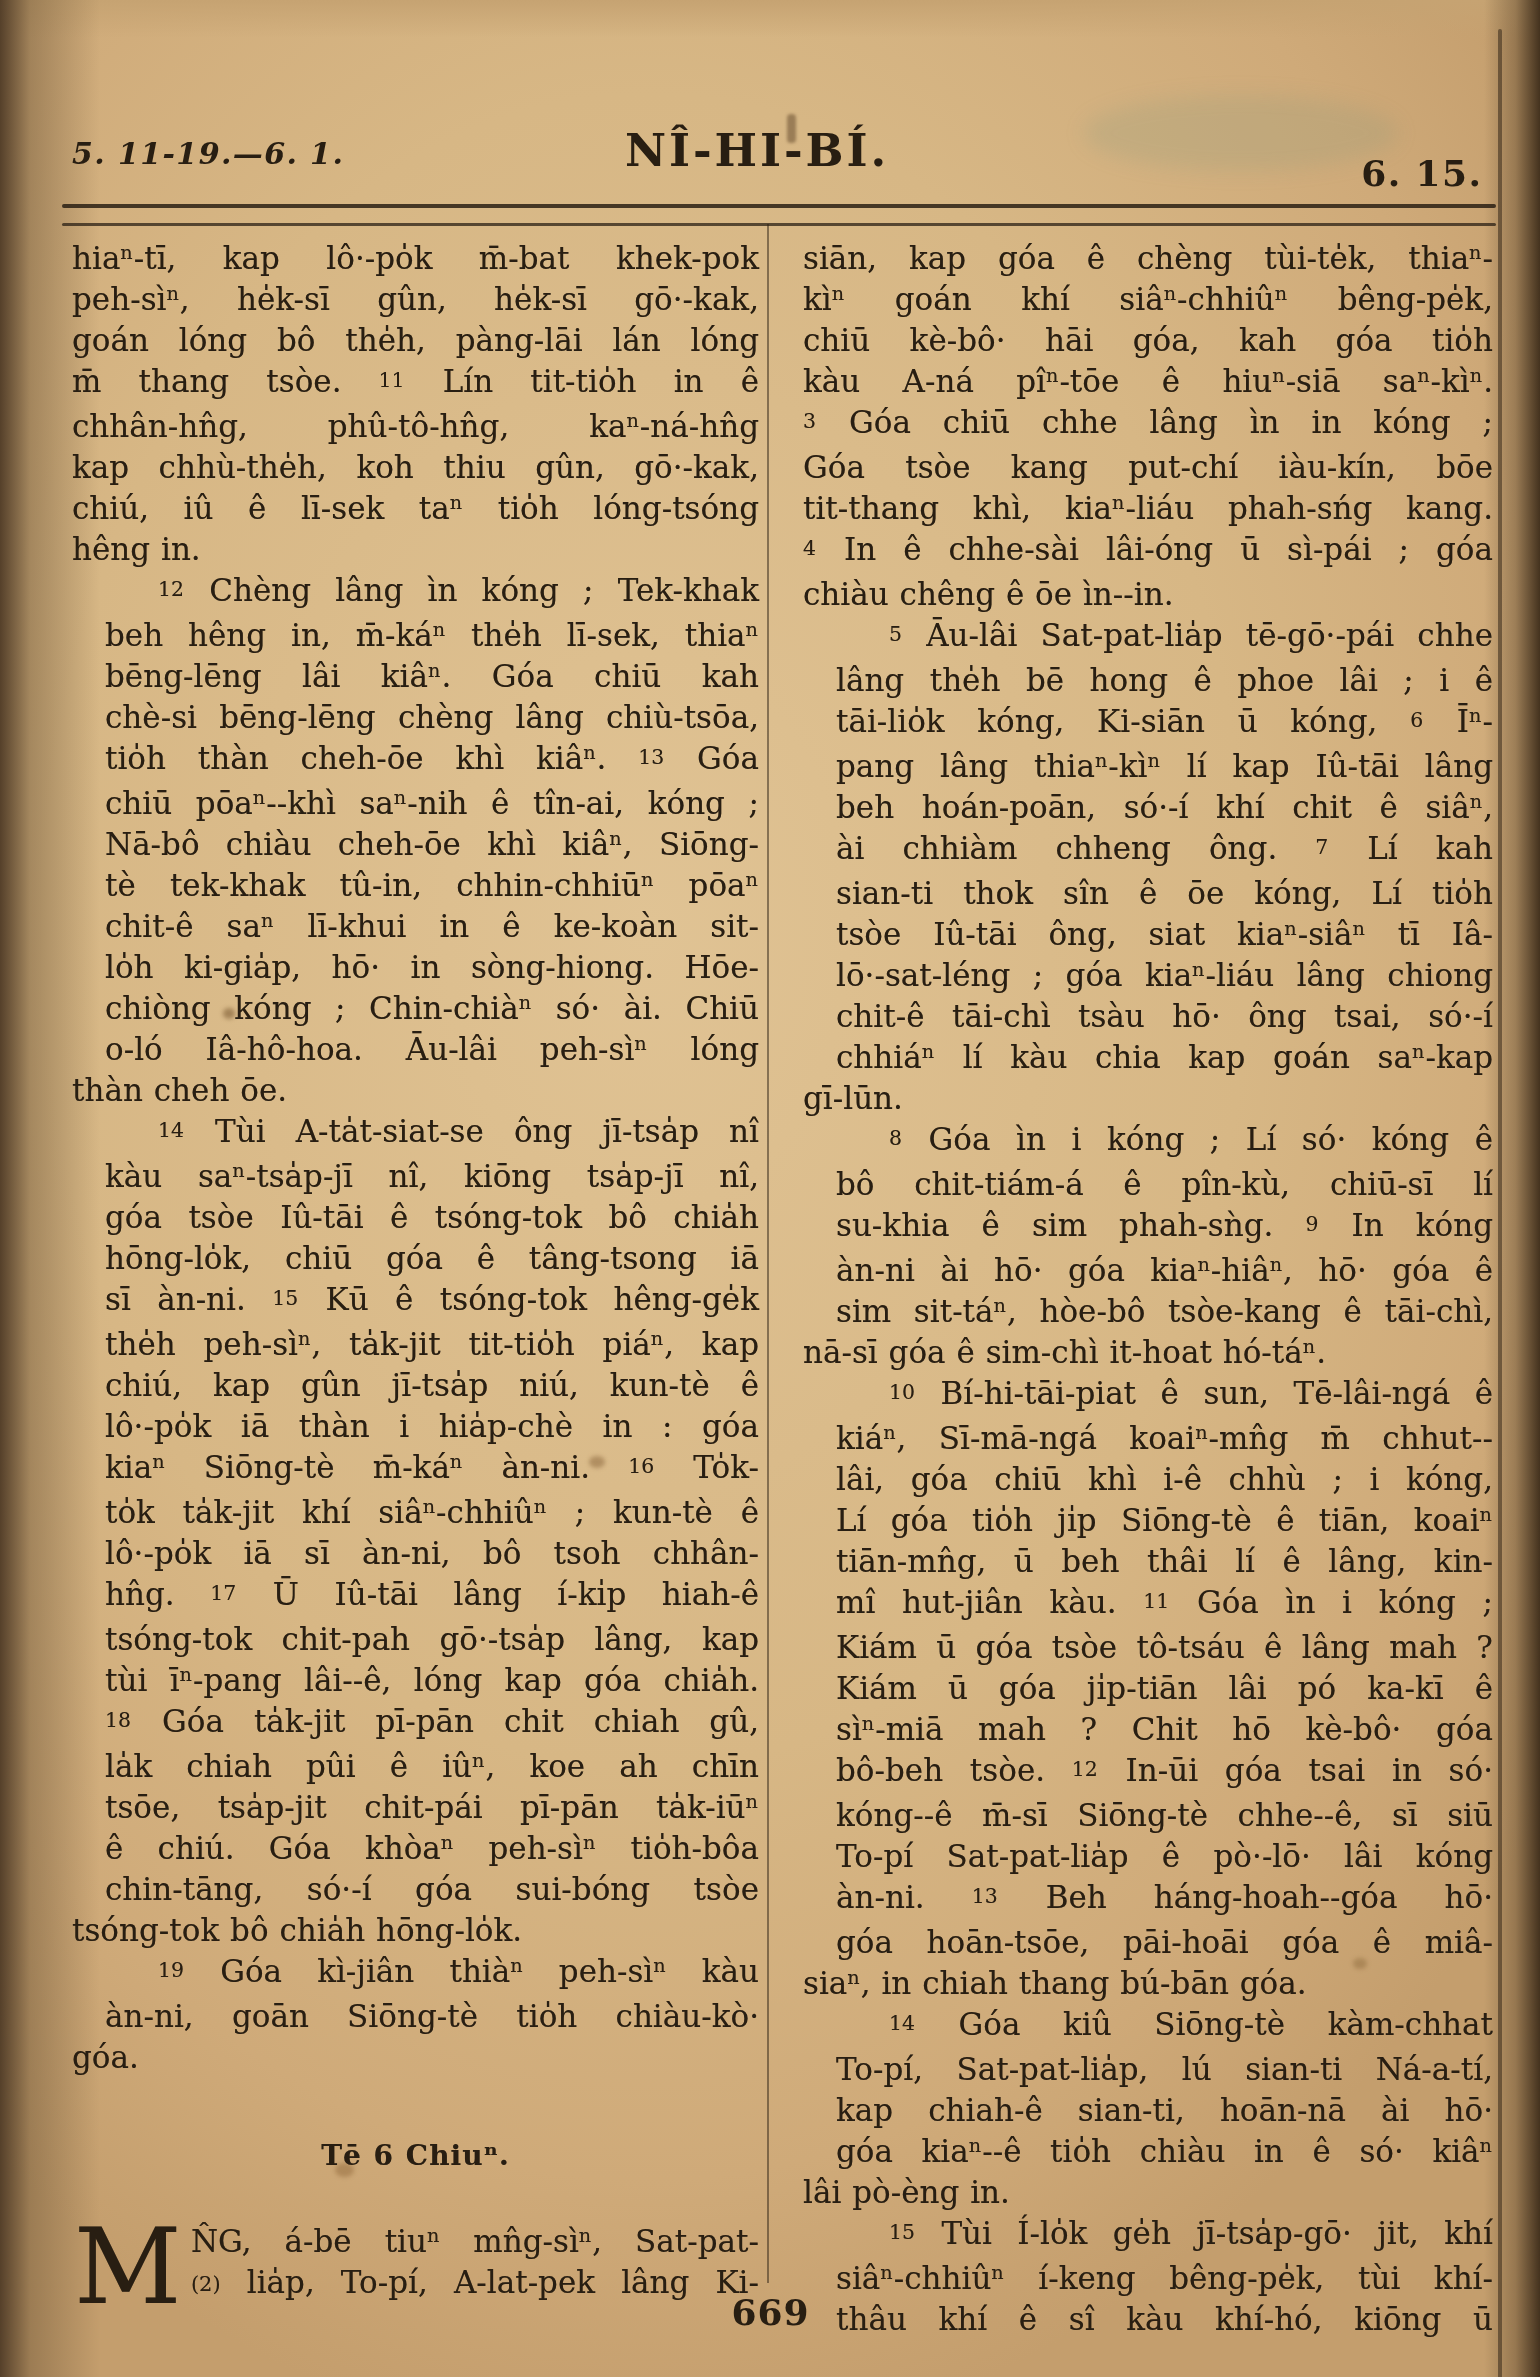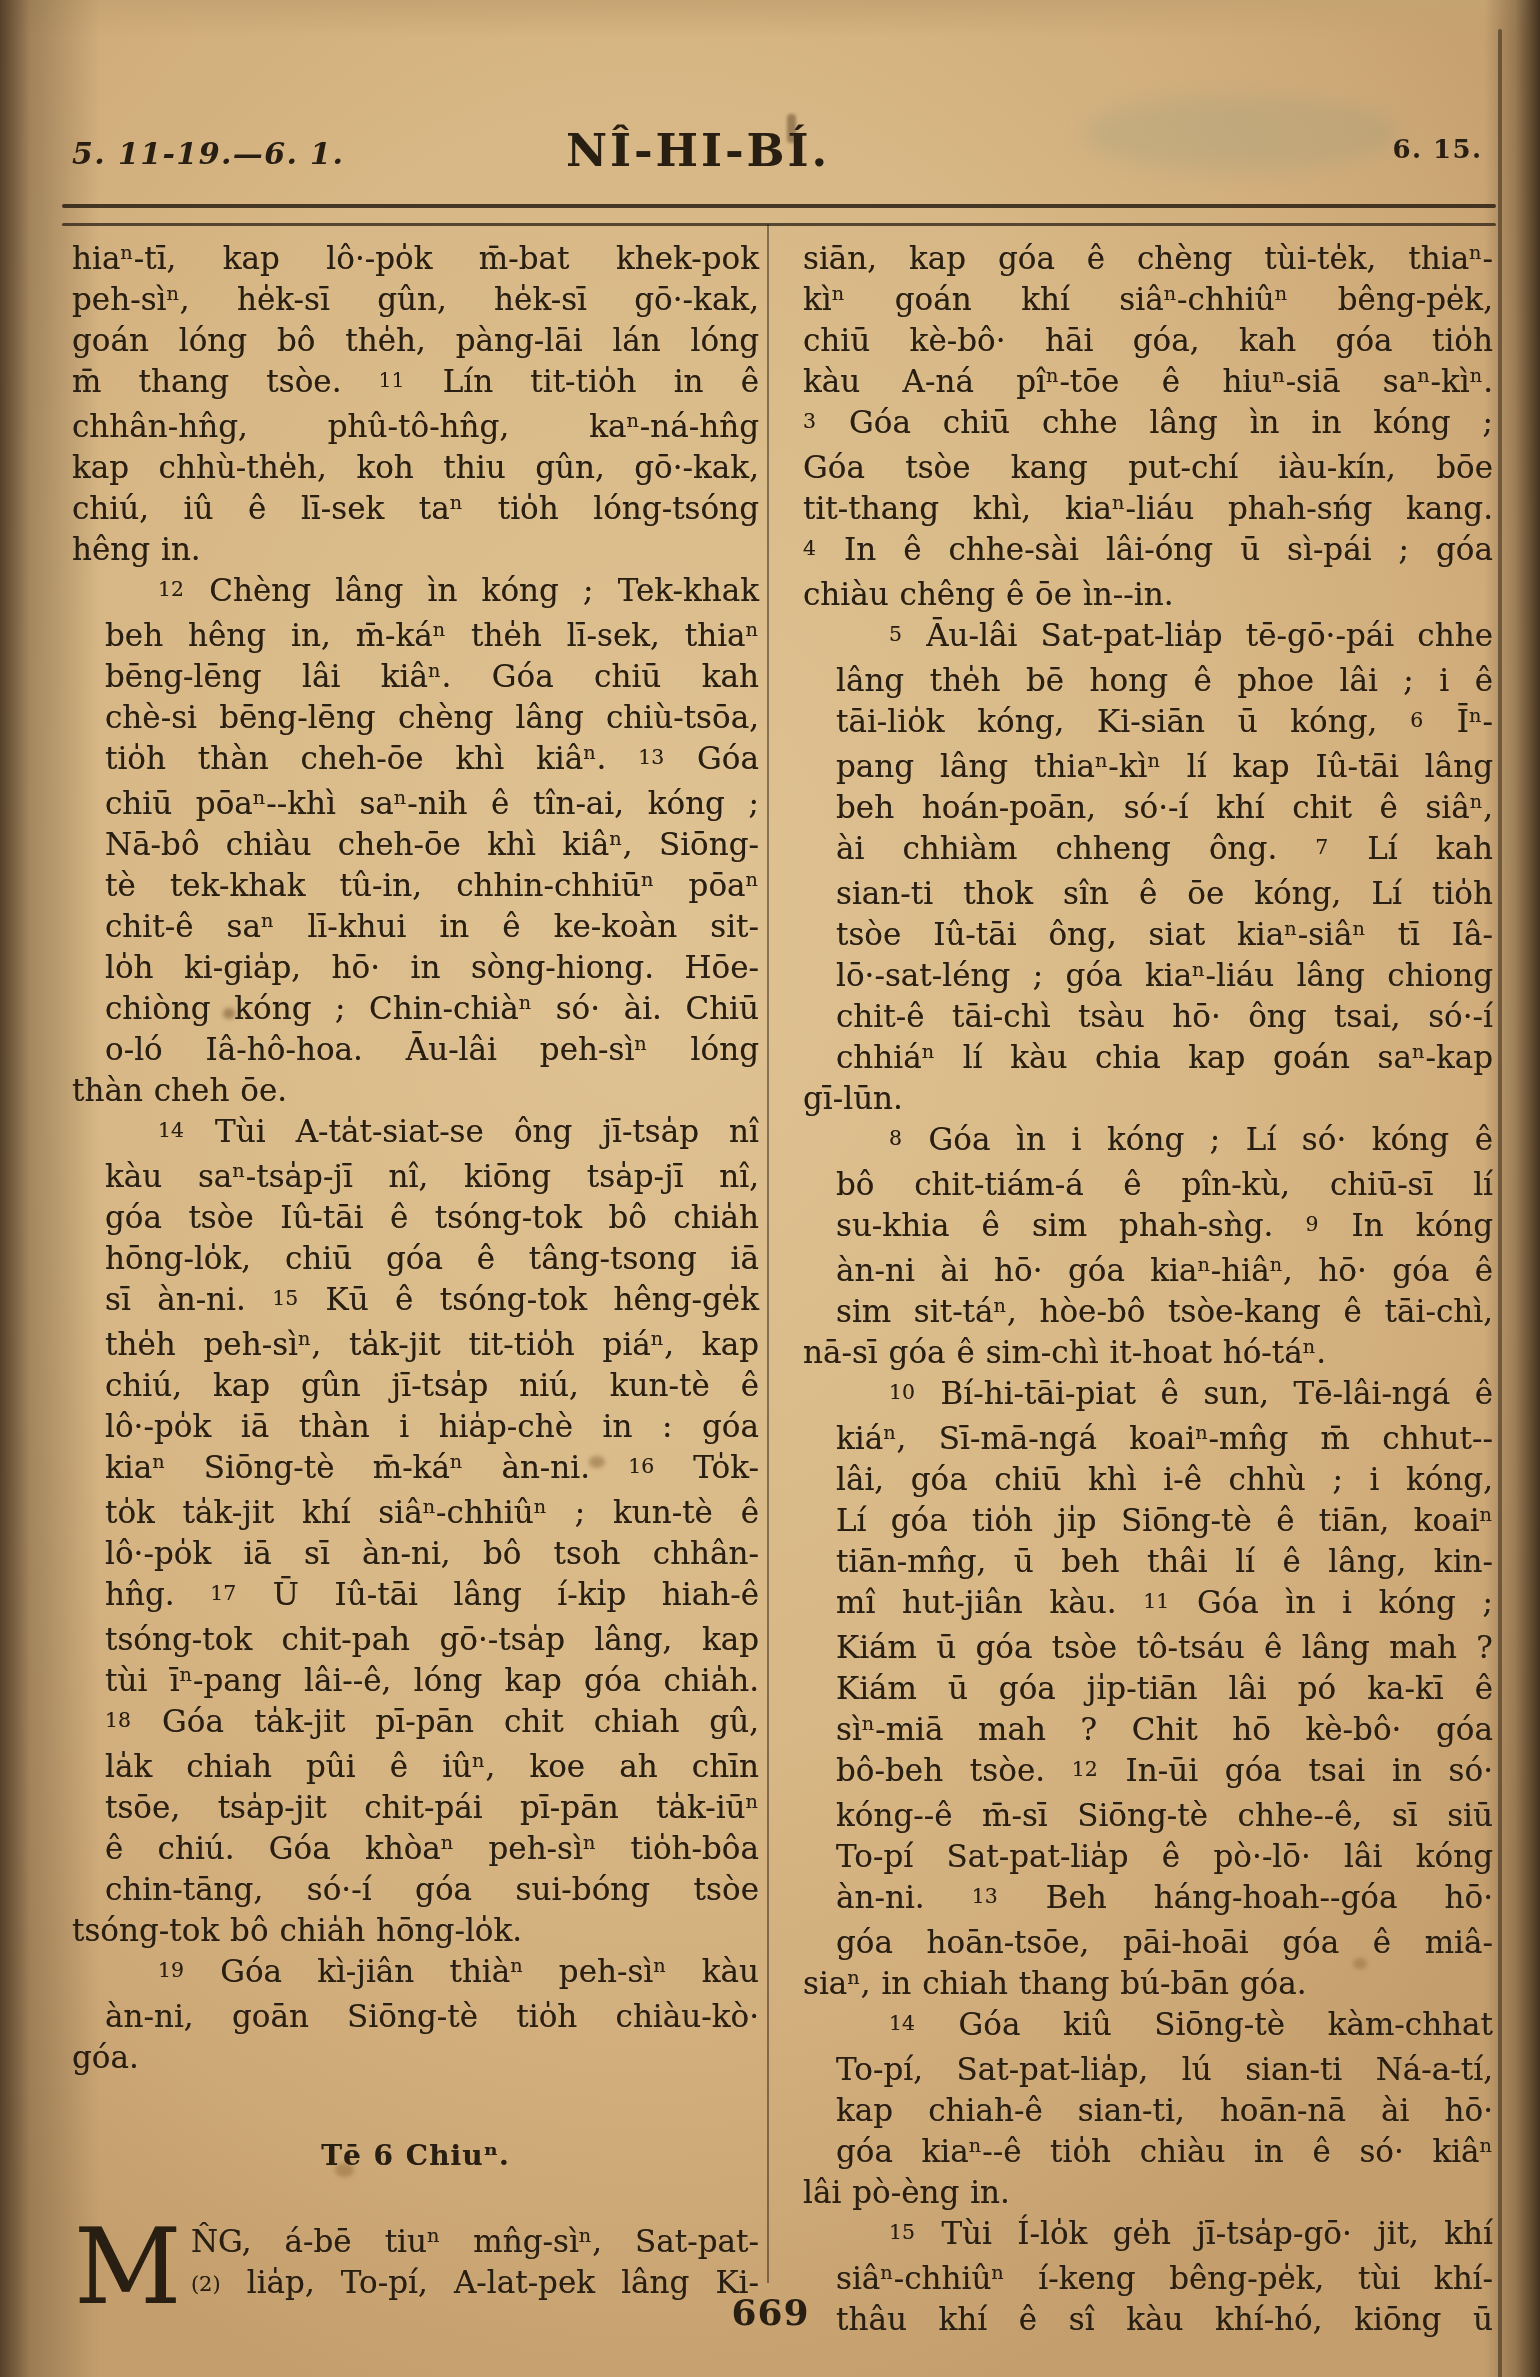--- a/index.html
+++ b/index.html
@@ -18,22 +18,22 @@
   .stain{left:1084px;top:95px;width:314px;height:76px;background:rgba(120,148,122,.17);border-radius:50%;filter:blur(9.5px);}
   .spot{border-radius:50%;filter:blur(1.9px);}
   .spot1{left:223px;top:1008px;width:12.4px;height:10.5px;background:rgba(110,75,35,.5);}
   .spot2{left:589px;top:1456px;width:16px;height:12.4px;background:rgba(120,80,40,.42);}
   .spot3{left:335px;top:2163px;width:19px;height:14.3px;background:rgba(130,90,45,.4);}
   .spot4{left:1353px;top:1958px;width:14.3px;height:11.4px;background:rgba(120,85,40,.35);}
   .spot5{left:787px;top:114px;width:8.6px;height:28.5px;background:rgba(80,55,28,.45);filter:blur(1.4px);border-radius:3.8px;}
 
   .hdr{position:absolute;top:131px;left:72px;right:50px;height:57px;font-weight:bold;}
   .hdr-left{position:absolute;left:0;top:4.8px;font-size:30px;letter-spacing:1.4px;font-style:italic;}
-  .hdr-title{position:absolute;left:494px;width:456px;font-size:45px;letter-spacing:2.9px;top:-6.7px;}
-  .hdr-right{position:absolute;right:8.6px;top:3px;font-size:26px;letter-spacing:1.4px;}
+  .hdr-title{position:absolute;left:457px;width:456px;text-align:center;font-size:45px;letter-spacing:2.9px;top:-6.7px;}
+  .hdr-right{position:absolute;right:8.6px;top:21px;font-size:36px;letter-spacing:1.4px;}
   .rule{position:absolute;left:62px;right:45px;background:#241b10;border-radius:1.9px;}
   .rule-a{top:204px;height:3.8px;opacity:.82;}
   .rule-b{top:223px;height:2.9px;opacity:.72;}
   .divider{position:absolute;left:767px;top:224px;height:2059px;width:2.4px;background:rgba(45,33,20,.5);}
 
   .col{position:absolute;top:238px;font-size:31px;line-height:41px;
        text-shadow:0 0 0.5px rgba(40,30,18,.45);word-spacing:1px;}
   .colL{left:72px;width:687px;}
   .colR{left:803px;width:690px;}
   .para{margin:0;}

